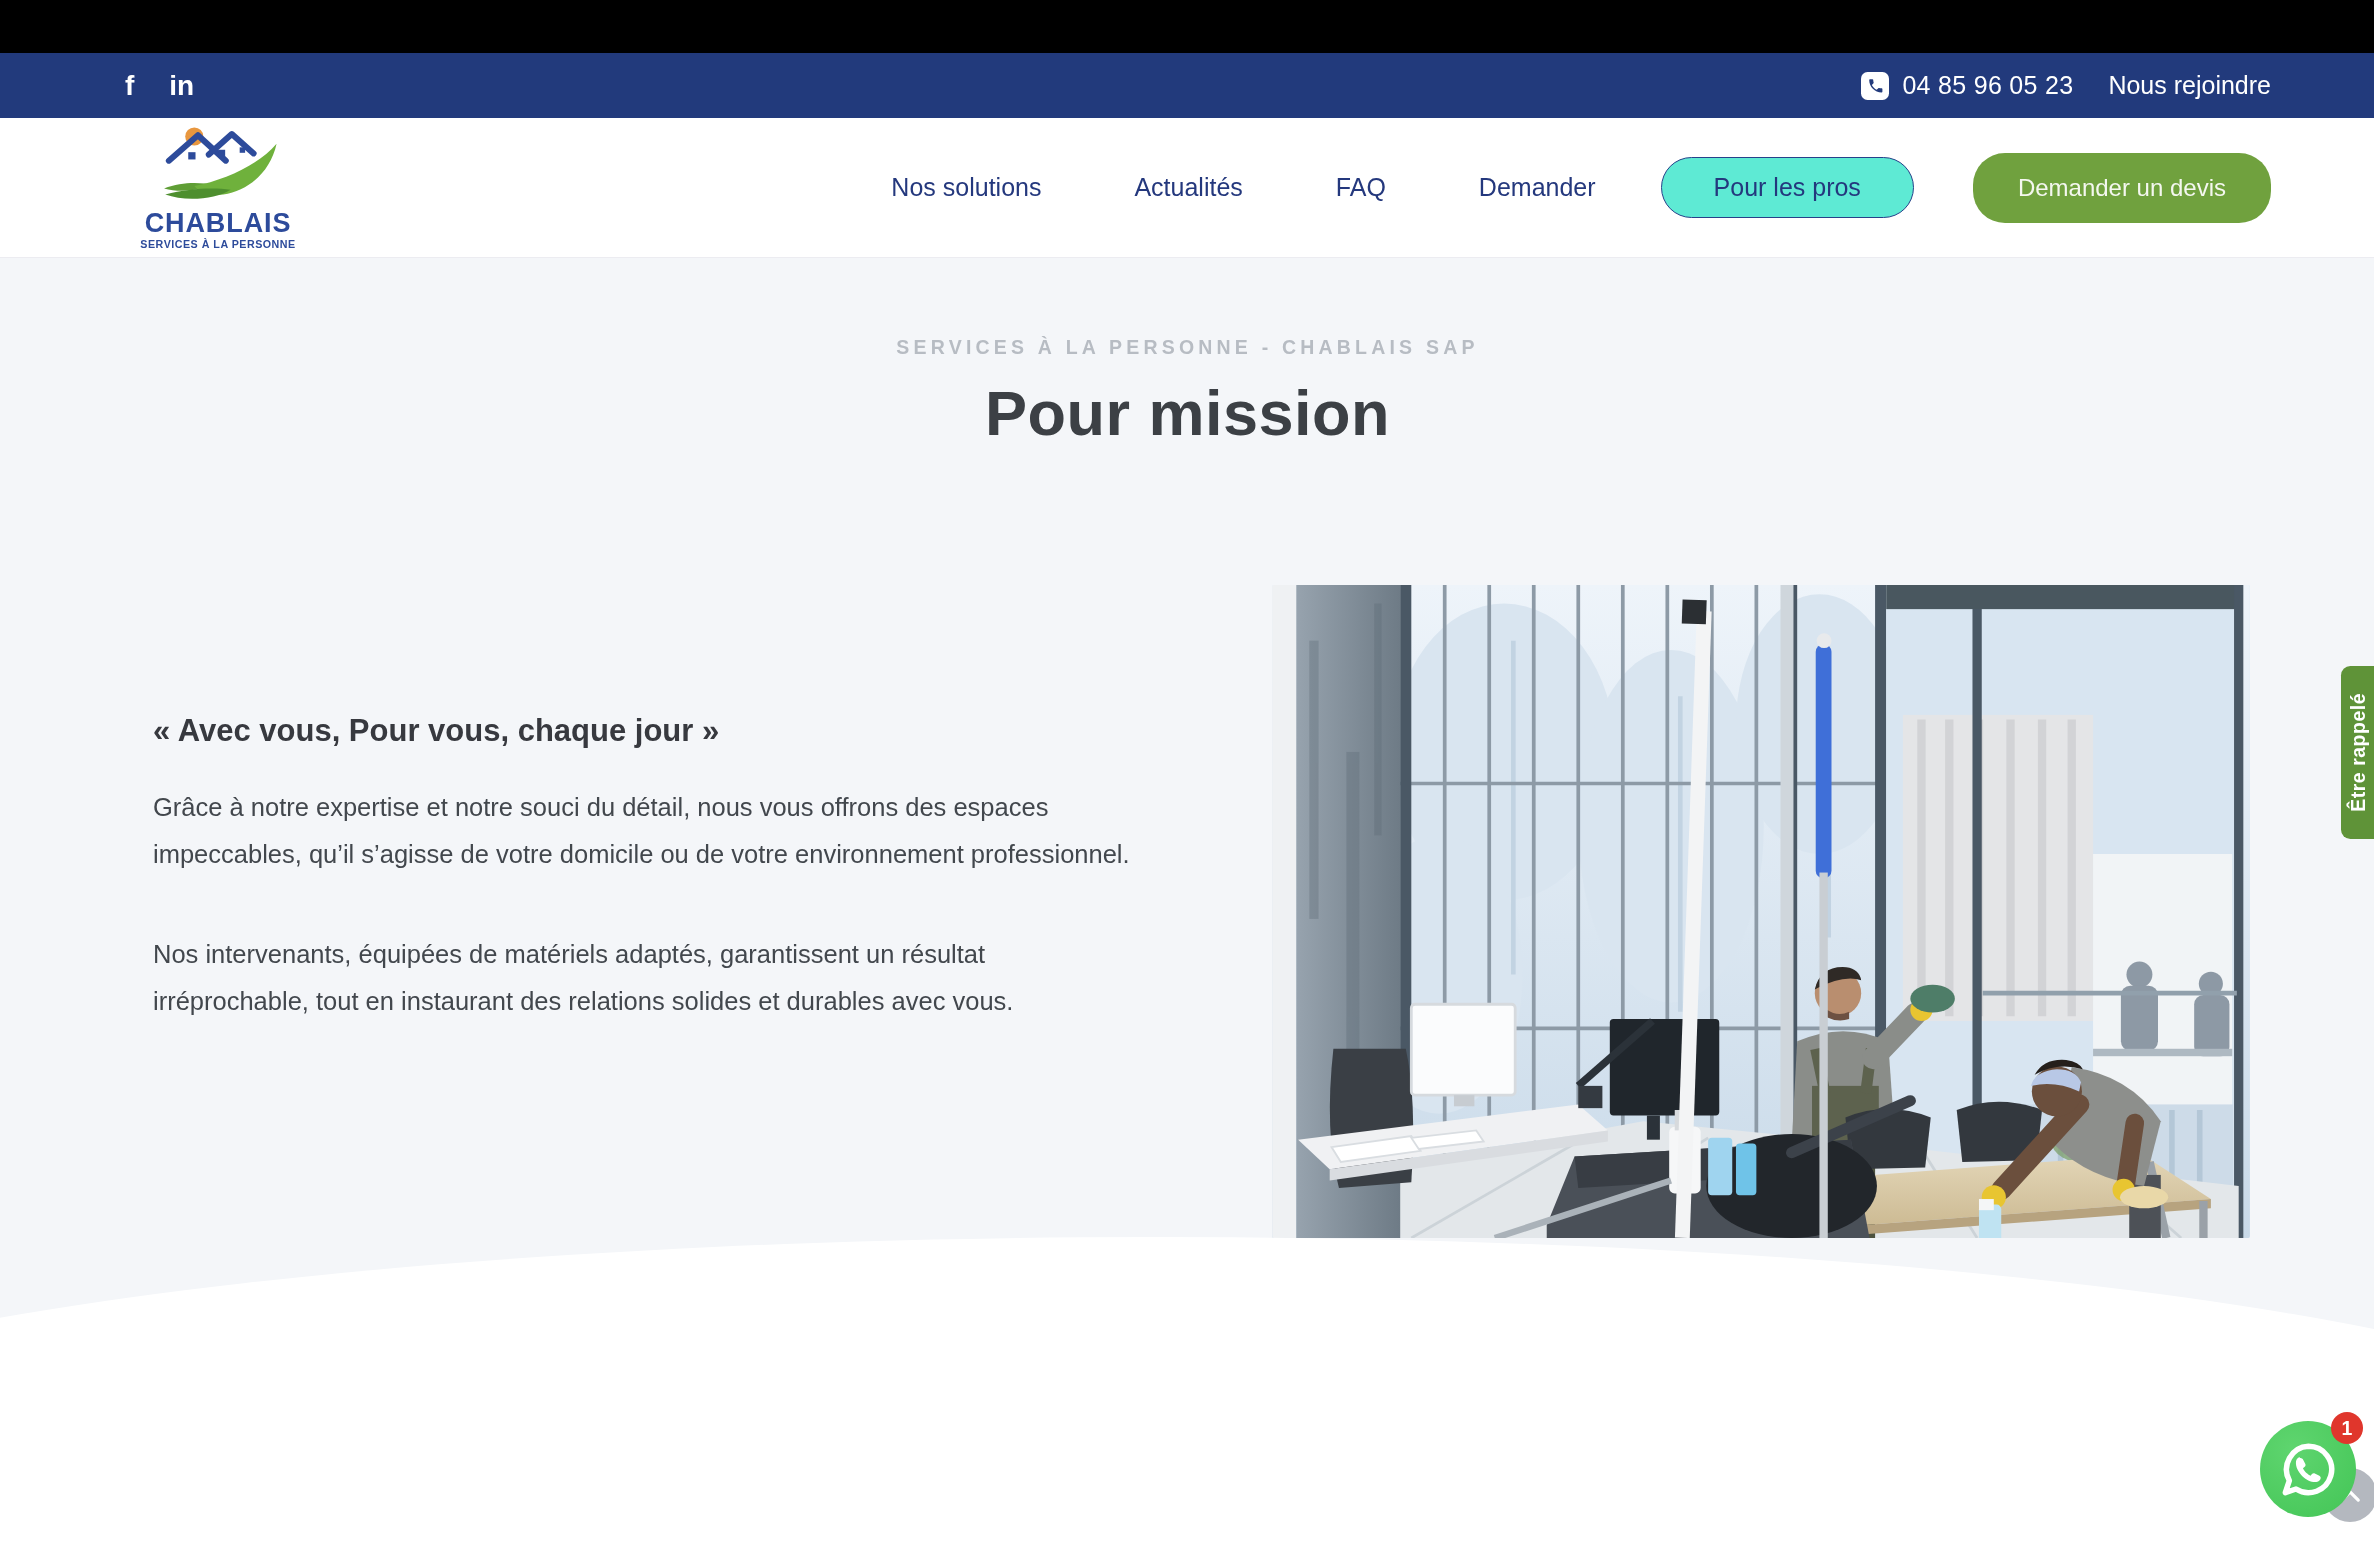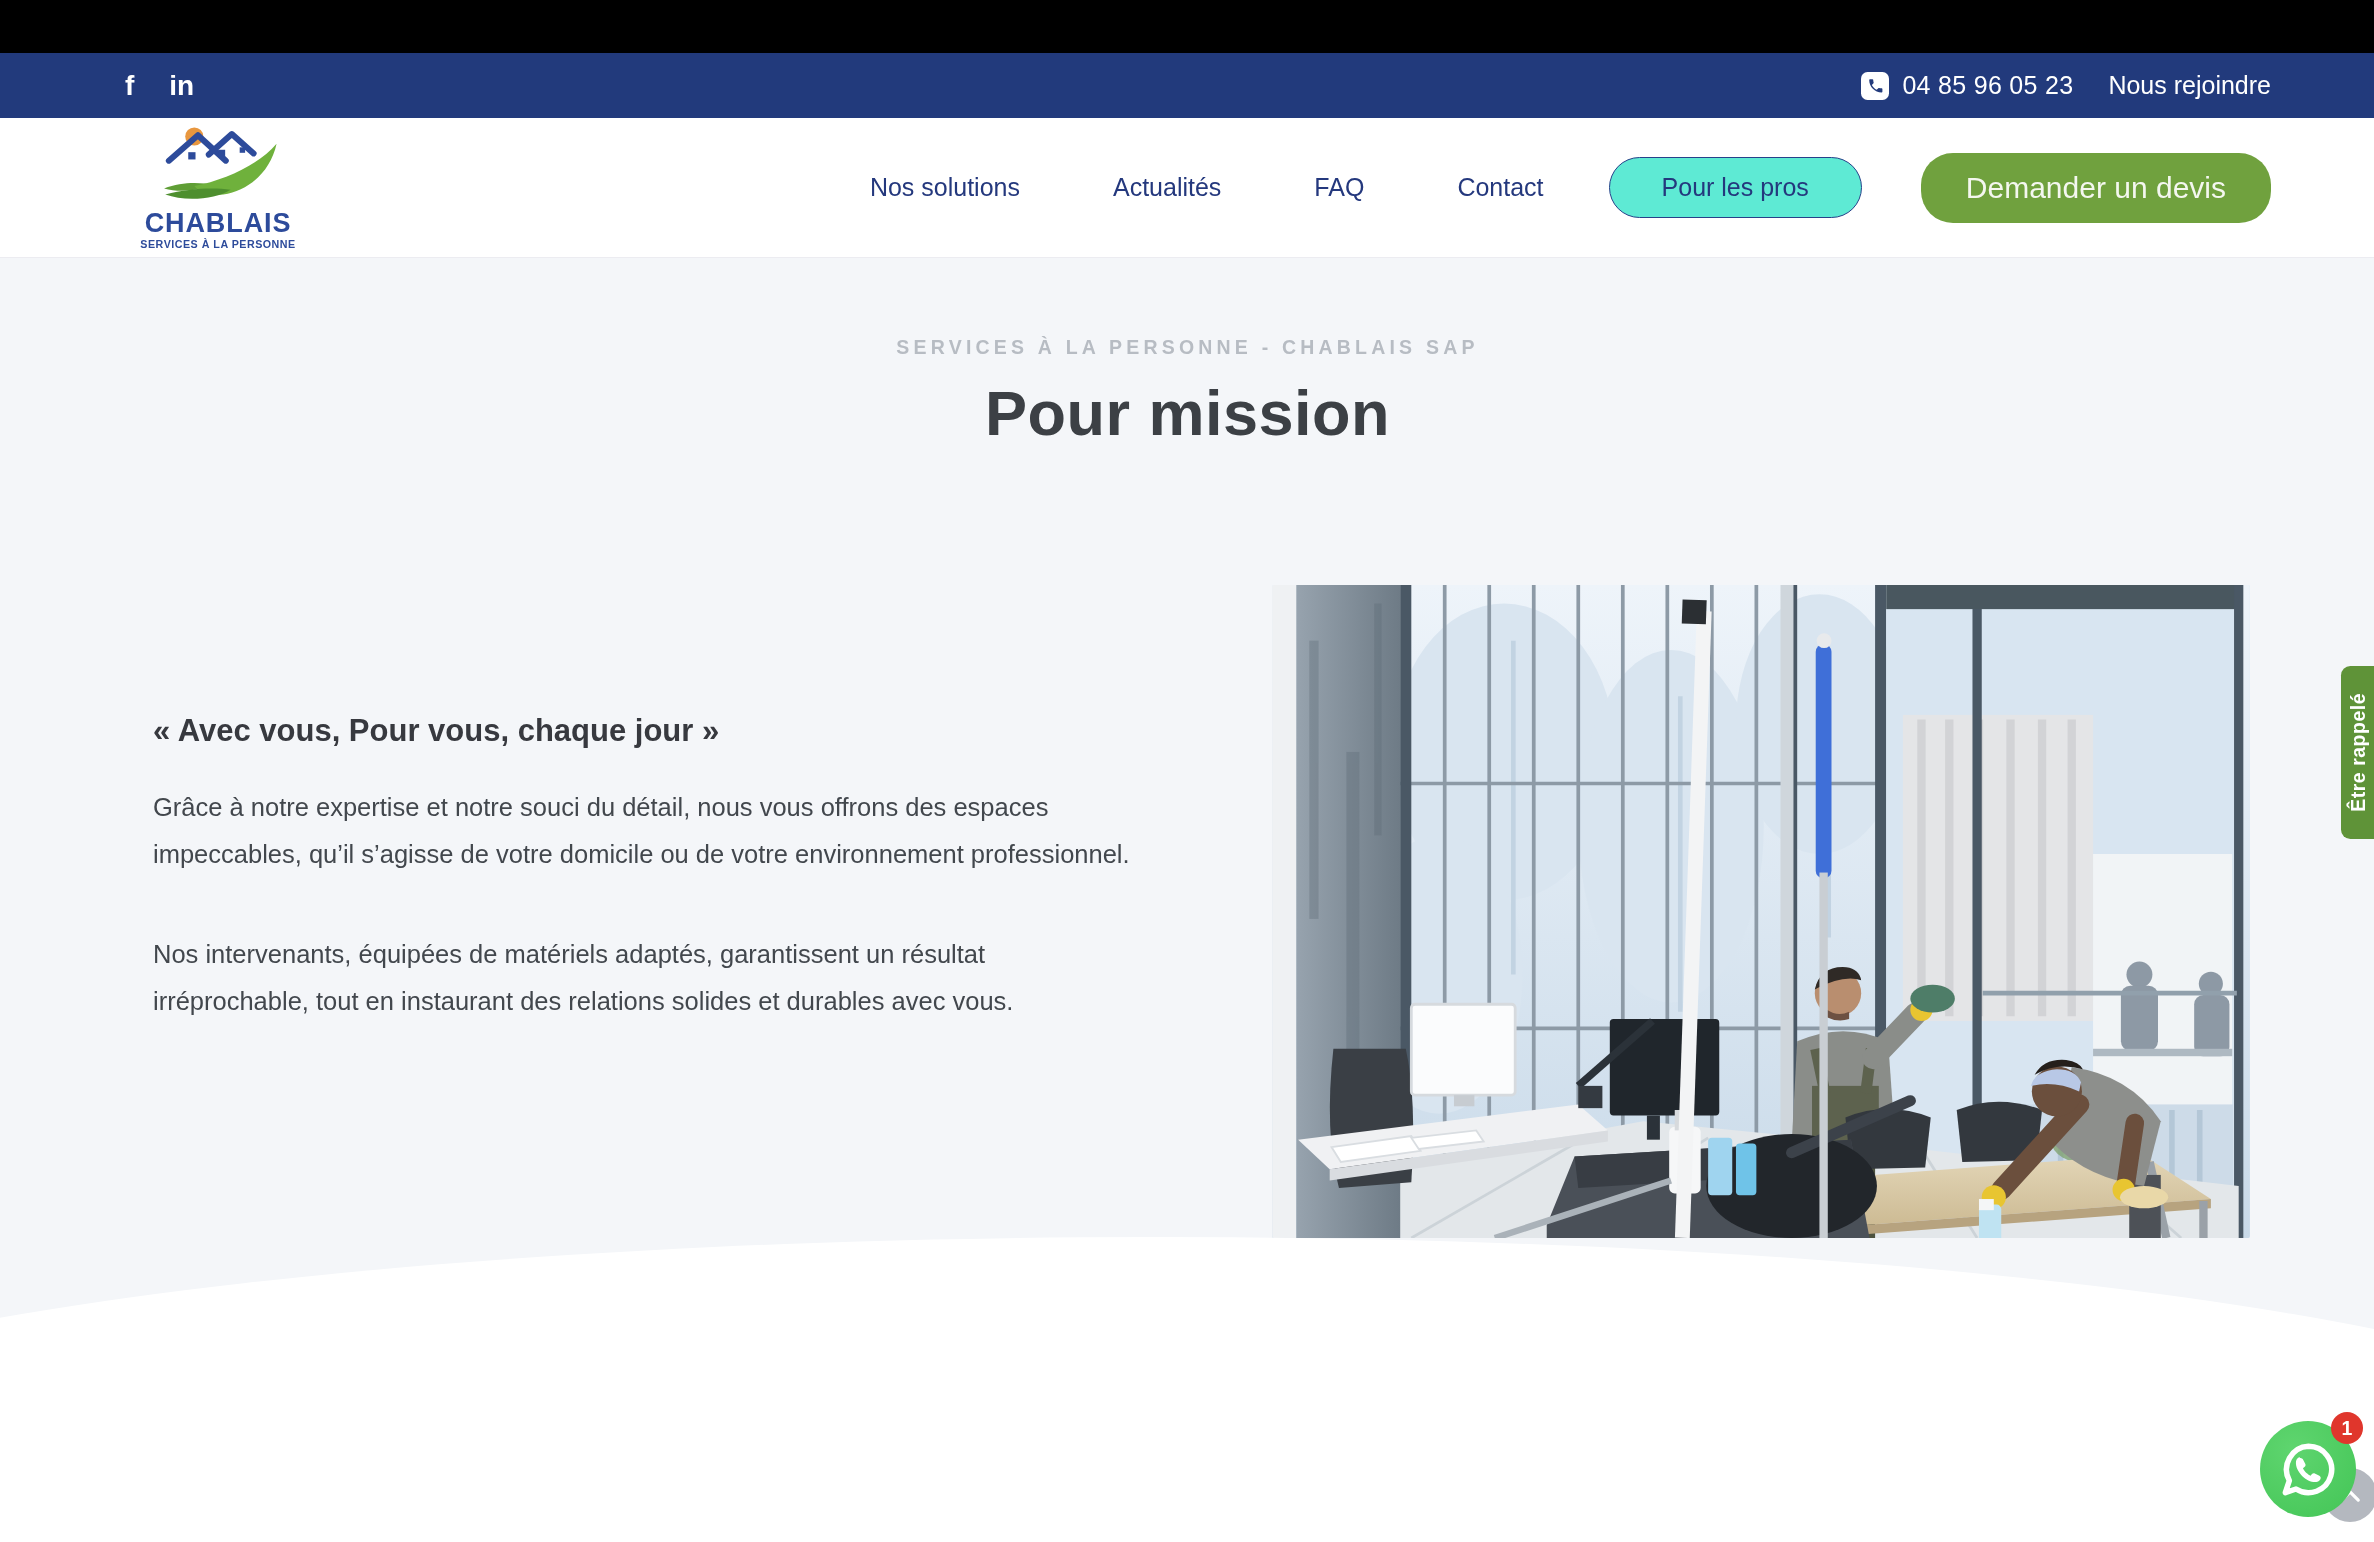--- a/index.html
+++ b/index.html
@@ -36,21 +36,21 @@
   .logo-name{color:#2d4b9b;font-weight:700;font-size:27px;letter-spacing:0.9px;line-height:1;margin-top:1.9px;}
   .logo-tagline{color:#2d4b9b;font-weight:700;font-size:10.7px;letter-spacing:0.5px;line-height:1.4;}
   .nav{display:flex;align-items:center;gap:93px;margin-left:auto;}
   .nav-link{color:#24387d;font-size:25px;cursor:pointer;white-space:nowrap;}
   .btn-pro{
     margin-left:65px;height:59px;padding:0 52px;border:1.9px solid #27418a;border-radius:32px;
     display:flex;align-items:center;justify-content:center;color:#24387d;font-size:25px;background:#5eead4;cursor:pointer;white-space:nowrap;
   }
   .btn-devis{
     margin-left:59px;margin-right:104px;height:70px;padding:0 45px;border-radius:32px;background:#70a13e;
-    display:flex;align-items:center;justify-content:center;color:#f4f7ef;font-size:30px;cursor:pointer;white-space:nowrap;
+    display:flex;align-items:center;justify-content:center;color:#f4f7ef;font-size:24px;cursor:pointer;white-space:nowrap;
   }
 
   
   .main{position:absolute;left:0;top:258px;width:2375px;height:1285px;background:#f4f6f9;padding-left:31px;}
   .kicker{
     position:absolute;left:0;top:78px;width:2375px;text-align:center;
     color:#b7bcc3;font-size:19.5px;font-weight:700;letter-spacing:4.2px;
   }
   .section-title{
     position:absolute;left:0;top:119px;width:2375px;text-align:center;
@@ -140,21 +140,21 @@
         <path d="M60 104 C110 94 165 70 196 34 C186 80 150 112 108 118 C85 121 68 114 60 104 Z" fill="#6fb13c"></path>
         <path d="M12 118 C50 108 90 106 120 110 C95 126 45 130 12 118 Z" fill="#4e8f2f"></path>
       </svg>
       <span class="logo-name">CHABLAIS</span>
       <span class="logo-tagline">SERVICES À LA PERSONNE</span>
     </div>
     <nav class="nav">
       <span class="nav-link">Nos solutions</span>
       <span class="nav-link">Actualités</span>
       <span class="nav-link">FAQ</span>
-      <span class="nav-link">Contact</span>
+      <span class="nav-link">Demander</span>
     </nav>
     <div class="btn-pro">Pour les pros</div>
     <div class="btn-devis">Demander un devis</div>
   </div>
 
   <div class="main">
     <div class="kicker">SERVICES À LA PERSONNE - CHABLAIS SAP</div>
     <h1 class="section-title" style="margin:0;">Pour mission</h1>
 
     <div class="text-col">

